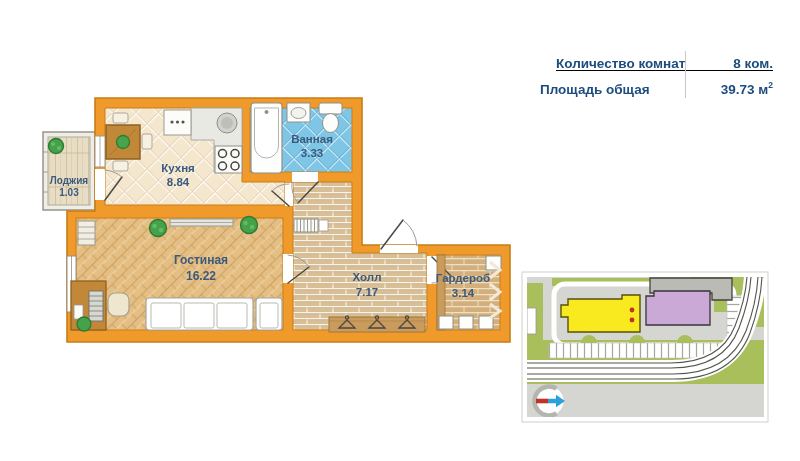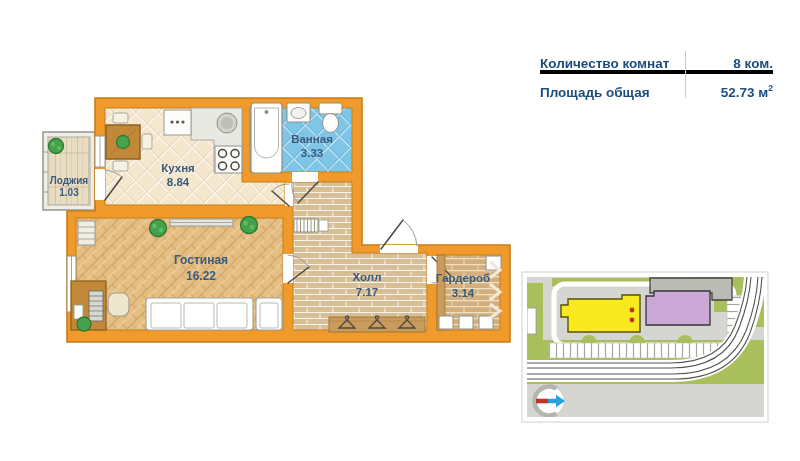--- a/index.html
+++ b/index.html
@@ -2,21 +2,21 @@
 <html><head>
 <meta charset="utf-8">
 <style>
   html,body{margin:0;padding:0;background:#fff;}
   .page{position:relative;width:800px;height:461px;background:#ffffff;overflow:hidden;
         font-family:"Liberation Sans",sans-serif;}
   .plan-svg{position:absolute;left:0;top:0;}
   .info-panel{position:absolute;left:540px;top:48px;width:233px;color:#1D4D7E;}
   .info-row{display:flex;justify-content:space-between;align-items:baseline;
             font-size:13.5px;font-weight:bold;height:22px;line-height:22px;}
-  .info-row.first{border-bottom:4px solid #000000;}
+  .info-row.first{border-bottom:1px solid #000000;margin-left:16px;}
   .info-row.second{padding-top:3px;}
   .info-divider-v{position:absolute;left:145px;top:3px;width:1px;height:47px;background:#C9C9C6;}
   .info-value sup{font-size:8.5px;}
   svg text{font-family:"Liberation Sans",sans-serif;font-weight:bold;fill:#3B5A7D;}
 </style>
 </head>
 <body>
 
 <div class="page">
 
@@ -300,18 +300,18 @@
     </g>
   </svg>
 
   <div class="info-panel">
     <div class="info-row first">
       <span class="info-label">Количество комнат</span>
       <span class="info-value"><span>8 ком.</span><sup></sup></span>
     </div>
     <div class="info-row second">
       <span class="info-label">Площадь общая</span>
-      <span class="info-value"><span>52.73 м</span><sup>2</sup></span>
+      <span class="info-value"><span>39.73 м</span><sup>2</sup></span>
     </div>
     <div class="info-divider-v"></div>
   </div>
 
 </div>
 
 </body></html>

